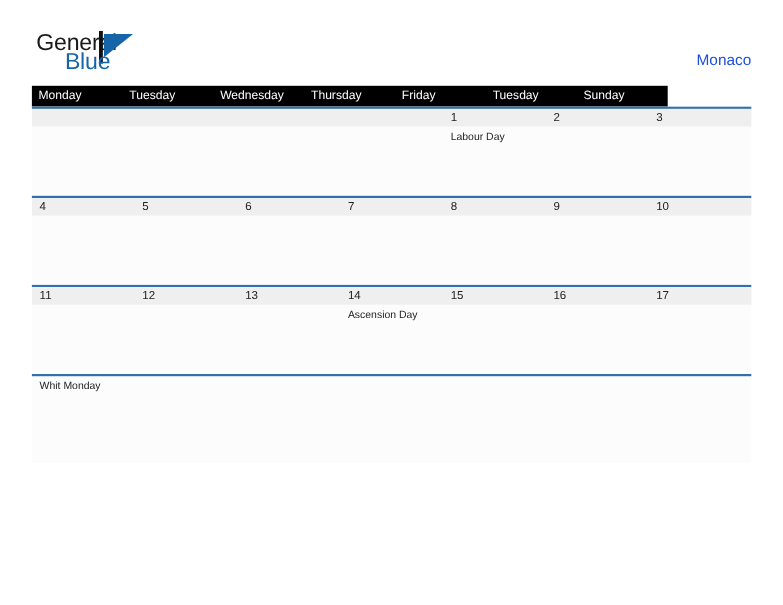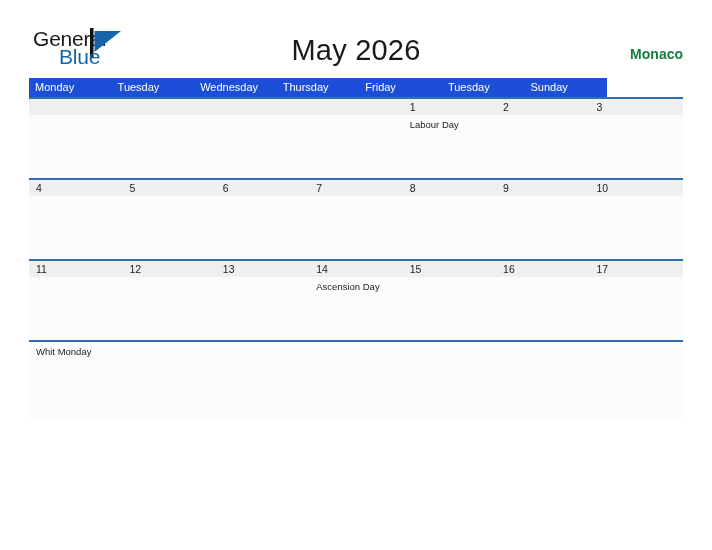--- a/index.html
+++ b/index.html
@@ -71,39 +71,38 @@
     font-weight: 400;
     letter-spacing: 0.2px;
   }
 
   .region-label {
     position: absolute;
     right: 29px;
     top: 45px;
     font-size: 14px;
     line-height: 18px;
-    color: #15803d;
+    color: #1d4ed8;
     text-align: right;
     white-space: nowrap;
-    font-weight: bold;
   }
 
   
   .calendar {
     position: absolute;
     left: 29px;
     top: 78px;
     width: 654px;
   }
 
   .weekday-header {
     display: flex;
     width: 578px;
     height: 19px;
-    background: #1d4ed8;
+    background: #000000;
     align-items: flex-end;
   }
   .weekday-cell {
     flex: 1 1 0;
     min-width: 0;
     font-size: 11px;
     line-height: 19px;
     color: #ffffff;
     padding-left: 6px;
     box-sizing: border-box;
@@ -165,21 +164,20 @@
     <span class="logo-general">General</span>
     <span class="logo-flag">
       <svg width="32" height="30" viewBox="0 0 32 30" xmlns="http://www.w3.org/2000/svg">
         <rect x="0" y="0" width="3.5" height="30" fill="#111111"></rect>
         <polygon points="4.5,3 31,3 4.5,24" fill="#1565a8"></polygon>
       </svg>
     </span>
     <span class="logo-blue">Blue</span>
   </div>
 
-  <div class="month-title">May 2026</div>
 
   <div class="region-label">Monaco</div>
 
 </div>
 
 <div class="calendar">
 
   <div class="weekday-header">
     <div class="weekday-cell">Monday</div>
     <div class="weekday-cell">Tuesday</div>

